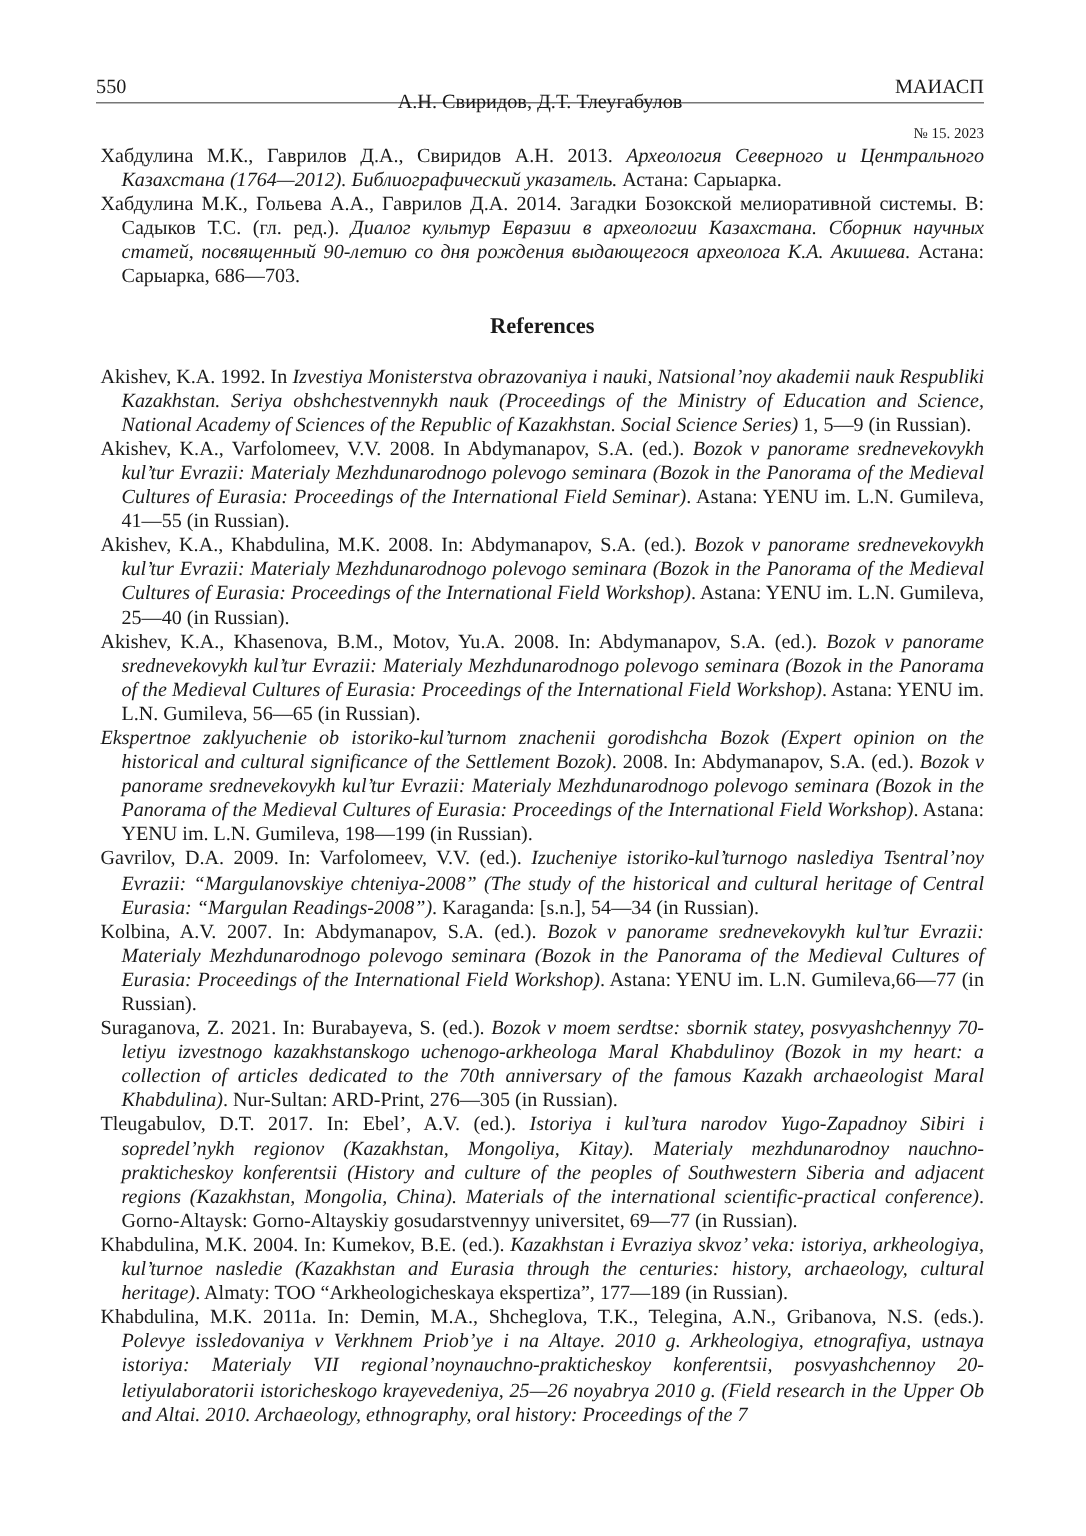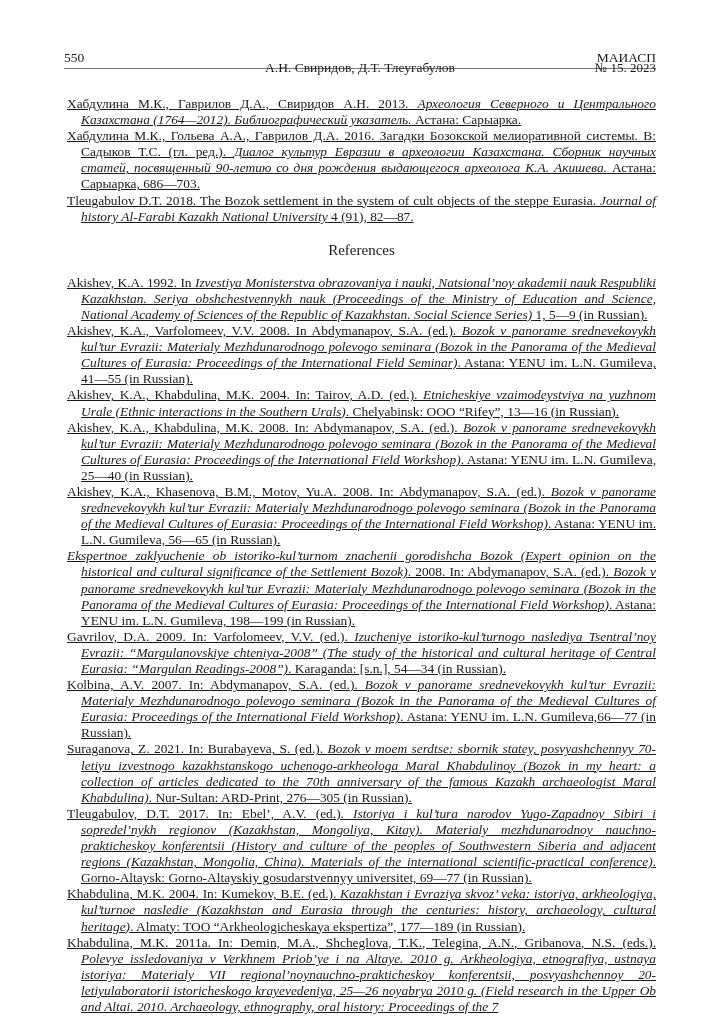--- a/index.html
+++ b/index.html
@@ -3,48 +3,46 @@
   <meta charset="utf-8">
   <style>
     html, body { margin: 0; padding: 0; background: #ffffff; }
     body { width: 724px; height: 1024px; position: relative; overflow: hidden;
            font-family: "Liberation Serif", "DejaVu Serif", serif; color: #1a1a1a; }
     .header { position: absolute; left: 64px; top: 50px; width: 592px; height: 18px;
               border-bottom: 1.5px solid #777; font-size: 13.5px; }
     .header .pnum { position: absolute; left: 0; top: 0; }
     .header .authors { position: absolute; left: 0; right: 0; top: 10px; text-align: center; }
     .header .journal { position: absolute; right: 0; top: 0; }
-    .issue { position: absolute; right: 68px; top: 60px; font-size: 13px; }
+    .issue { position: absolute; right: 68px; top: 84px; font-size: 10px; }
     .content { position: absolute; left: 67px; top: 96px; width: 589px; }
     .ref { font-size: 13.4px; line-height: 16.1px; text-align: justify;
-           padding-left: 14px; text-indent: -14px; margin: 0; text-decoration: underline; }
+           padding-left: 14px; text-indent: -14px; margin: 0; }
     .ref i { font-style: italic; }
-    .heading { text-align: center; font-weight: normal; font-size: 15px; margin: 16px 0 16px 0; line-height: 18px; }
+    .heading { text-align: center; font-weight: bold; font-size: 15px; margin: 16px 0 16px 0; line-height: 18px; }
   </style>
 </head>
 <body>
 
 <div class="header">
   <span class="pnum">550</span>
   <span class="authors">А.Н. Свиридов, Д.Т. Тлеугабулов</span>
   <span class="journal">МАИАСП</span>
 </div>
 <div class="issue">№ 15. 2023</div>
 
 <div class="content">
   <div id="bib-ru">
       <p class="ref"><span>Хабдулина М.К., Гаврилов Д.А., Свиридов А.Н. 2013. </span><i>Археология Северного и Центрального Казахстана (1764—2012). Библиографический указатель.</i><span> Астана: Сарыарка.</span></p>
-      <p class="ref"><span>Хабдулина М.К., Гольева А.А., Гаврилов Д.А. 2016. Загадки Бозокской мелиоративной системы. В: Садыков Т.С. (гл. ред.). </span><i>Диалог культур Евразии в археологии Казахстана. Сборник научных статей, посвященный 90-летию со дня рождения выдающегося археолога К.А. Акишева.</i><span> Астана: Сарыарка, 686—703.</span></p>
-      <p class="ref"><span>Tleugabulov D.T. 2018. The Bozok settlement in the system of cult objects of the steppe Eurasia. </span><i>Journal of history Al-Farabi Kazakh National University</i><span> 4 (91), 82—87.</span></p>
+      <p class="ref"><span>Хабдулина М.К., Гольева А.А., Гаврилов Д.А. 2014. Загадки Бозокской мелиоративной системы. В: Садыков Т.С. (гл. ред.). </span><i>Диалог культур Евразии в археологии Казахстана. Сборник научных статей, посвященный 90-летию со дня рождения выдающегося археолога К.А. Акишева.</i><span> Астана: Сарыарка, 686—703.</span></p>
     </div>
   <div class="heading">References</div>
   <div id="refs">
       <p class="ref"><span>Akishev, K.A. 1992. In </span><i>Izvestiya Monisterstva obrazovaniya i nauki, Natsional’noy akademii nauk Respubliki Kazakhstan. Seriya obshchestvennykh nauk (Proceedings of the Ministry of Education and Science, National Academy of Sciences of the Republic of Kazakhstan. Social Science Series)</i><span> 1, 5—9 (in Russian).</span></p>
       <p class="ref"><span>Akishev, K.A., Varfolomeev, V.V. 2008. In Abdymanapov, S.A. (ed.). </span><i>Bozok v panorame srednevekovykh kul’tur Evrazii: Materialy Mezhdunarodnogo polevogo seminara (Bozok in the Panorama of the Medieval Cultures of Eurasia: Proceedings of the International Field Seminar)</i><span>. Astana: YENU im. L.N. Gumileva, 41—55 (in Russian).</span></p>
-      <p class="ref"><span>Akishev, K.A., Khabdulina, M.K. 2004. In: Tairov, A.D. (ed.). </span><i>Etnicheskiye vzaimodeystviya na yuzhnom Urale (Ethnic interactions in the Southern Urals)</i><span>. Chelyabinsk: OOO “Rifey”, 13—16 (in Russian).</span></p>
       <p class="ref"><span>Akishev, K.A., Khabdulina, M.K. 2008. In: Abdymanapov, S.A. (ed.). </span><i>Bozok v panorame srednevekovykh kul’tur Evrazii: Materialy Mezhdunarodnogo polevogo seminara (Bozok in the Panorama of the Medieval Cultures of Eurasia: Proceedings of the International Field Workshop)</i><span>. Astana: YENU im. L.N. Gumileva, 25—40 (in Russian).</span></p>
       <p class="ref"><span>Akishev, K.A., Khasenova, B.M., Motov, Yu.A. 2008. In: Abdymanapov, S.A. (ed.). </span><i>Bozok v panorame srednevekovykh kul’tur Evrazii: Materialy Mezhdunarodnogo polevogo seminara (Bozok in the Panorama of the Medieval Cultures of Eurasia: Proceedings of the International Field Workshop)</i><span>. Astana: YENU im. L.N. Gumileva, 56—65 (in Russian).</span></p>
       <p class="ref"><i>Ekspertnoe zaklyuchenie ob istoriko-kul’turnom znachenii gorodishcha Bozok (Expert opinion on the historical and cultural significance of the Settlement Bozok)</i><span>. 2008. In: Abdymanapov, S.A. (ed.). </span><i>Bozok v panorame srednevekovykh kul’tur Evrazii: Materialy Mezhdunarodnogo polevogo seminara (Bozok in the Panorama of the Medieval Cultures of Eurasia: Proceedings of the International Field Workshop)</i><span>. Astana: YENU im. L.N. Gumileva, 198—199 (in Russian).</span></p>
       <p class="ref"><span>Gavrilov, D.A. 2009. In: Varfolomeev, V.V. (ed.). </span><i>Izucheniye istoriko-kul’turnogo naslediya Tsentral’noy Evrazii: “Margulanovskiye chteniya-2008” (The study of the historical and cultural heritage of Central Eurasia: “Margulan Readings-2008”)</i><span>. Karaganda: [s.n.], 54—34 (in Russian).</span></p>
       <p class="ref"><span>Kolbina, A.V. 2007. In: Abdymanapov, S.A. (ed.). </span><i>Bozok v panorame srednevekovykh kul’tur Evrazii: Materialy Mezhdunarodnogo polevogo seminara (Bozok in the Panorama of the Medieval Cultures of Eurasia: Proceedings of the International Field Workshop)</i><span>. Astana: YENU im. L.N. Gumileva,66—77 (in Russian).</span></p>
       <p class="ref"><span>Suraganova, Z. 2021. In: Burabayeva, S. (ed.). </span><i>Bozok v moem serdtse: sbornik statey, posvyashchennyy 70-letiyu izvestnogo kazakhstanskogo uchenogo-arkheologa Maral Khabdulinoy (Bozok in my heart: a collection of articles dedicated to the 70th anniversary of the famous Kazakh archaeologist Maral Khabdulina)</i><span>. Nur-Sultan: ARD-Print, 276—305 (in Russian).</span></p>
       <p class="ref"><span>Tleugabulov, D.T. 2017. In: Ebel’, A.V. (ed.). </span><i>Istoriya i kul’tura narodov Yugo-Zapadnoy Sibiri i sopredel’nykh regionov (Kazakhstan, Mongoliya, Kitay). Materialy mezhdunarodnoy nauchno-prakticheskoy konferentsii (History and culture of the peoples of Southwestern Siberia and adjacent regions (Kazakhstan, Mongolia, China). Materials of the international scientific-practical conference)</i><span>. Gorno-Altaysk: Gorno-Altayskiy gosudarstvennyy universitet, 69—77 (in Russian).</span></p>
       <p class="ref"><span>Khabdulina, M.K. 2004. In: Kumekov, B.E. (ed.). </span><i>Kazakhstan i Evraziya skvoz’ veka: istoriya, arkheologiya, kul’turnoe nasledie (Kazakhstan and Eurasia through the centuries: history, archaeology, cultural heritage)</i><span>. Almaty: TOO “Arkheologicheskaya ekspertiza”, 177—189 (in Russian).</span></p>
     </div>
   <p class="ref"><span>Khabdulina, M.K. 2011a. In: Demin, M.A., Shcheglova, T.K., Telegina, A.N., Gribanova, N.S. (eds.). </span><i>Polevye issledovaniya v Verkhnem Priob’ye i na Altaye. 2010 g. Arkheologiya, etnografiya, ustnaya istoriya: Materialy VII regional’noynauchno-prakticheskoy konferentsii, posvyashchennoy 20-letiyulaboratorii istoricheskogo krayevedeniya, 25—26 noyabrya 2010 g. (Field research in the Upper Ob and Altai. 2010. Archaeology, ethnography, oral history: Proceedings of the 7</i></p>

